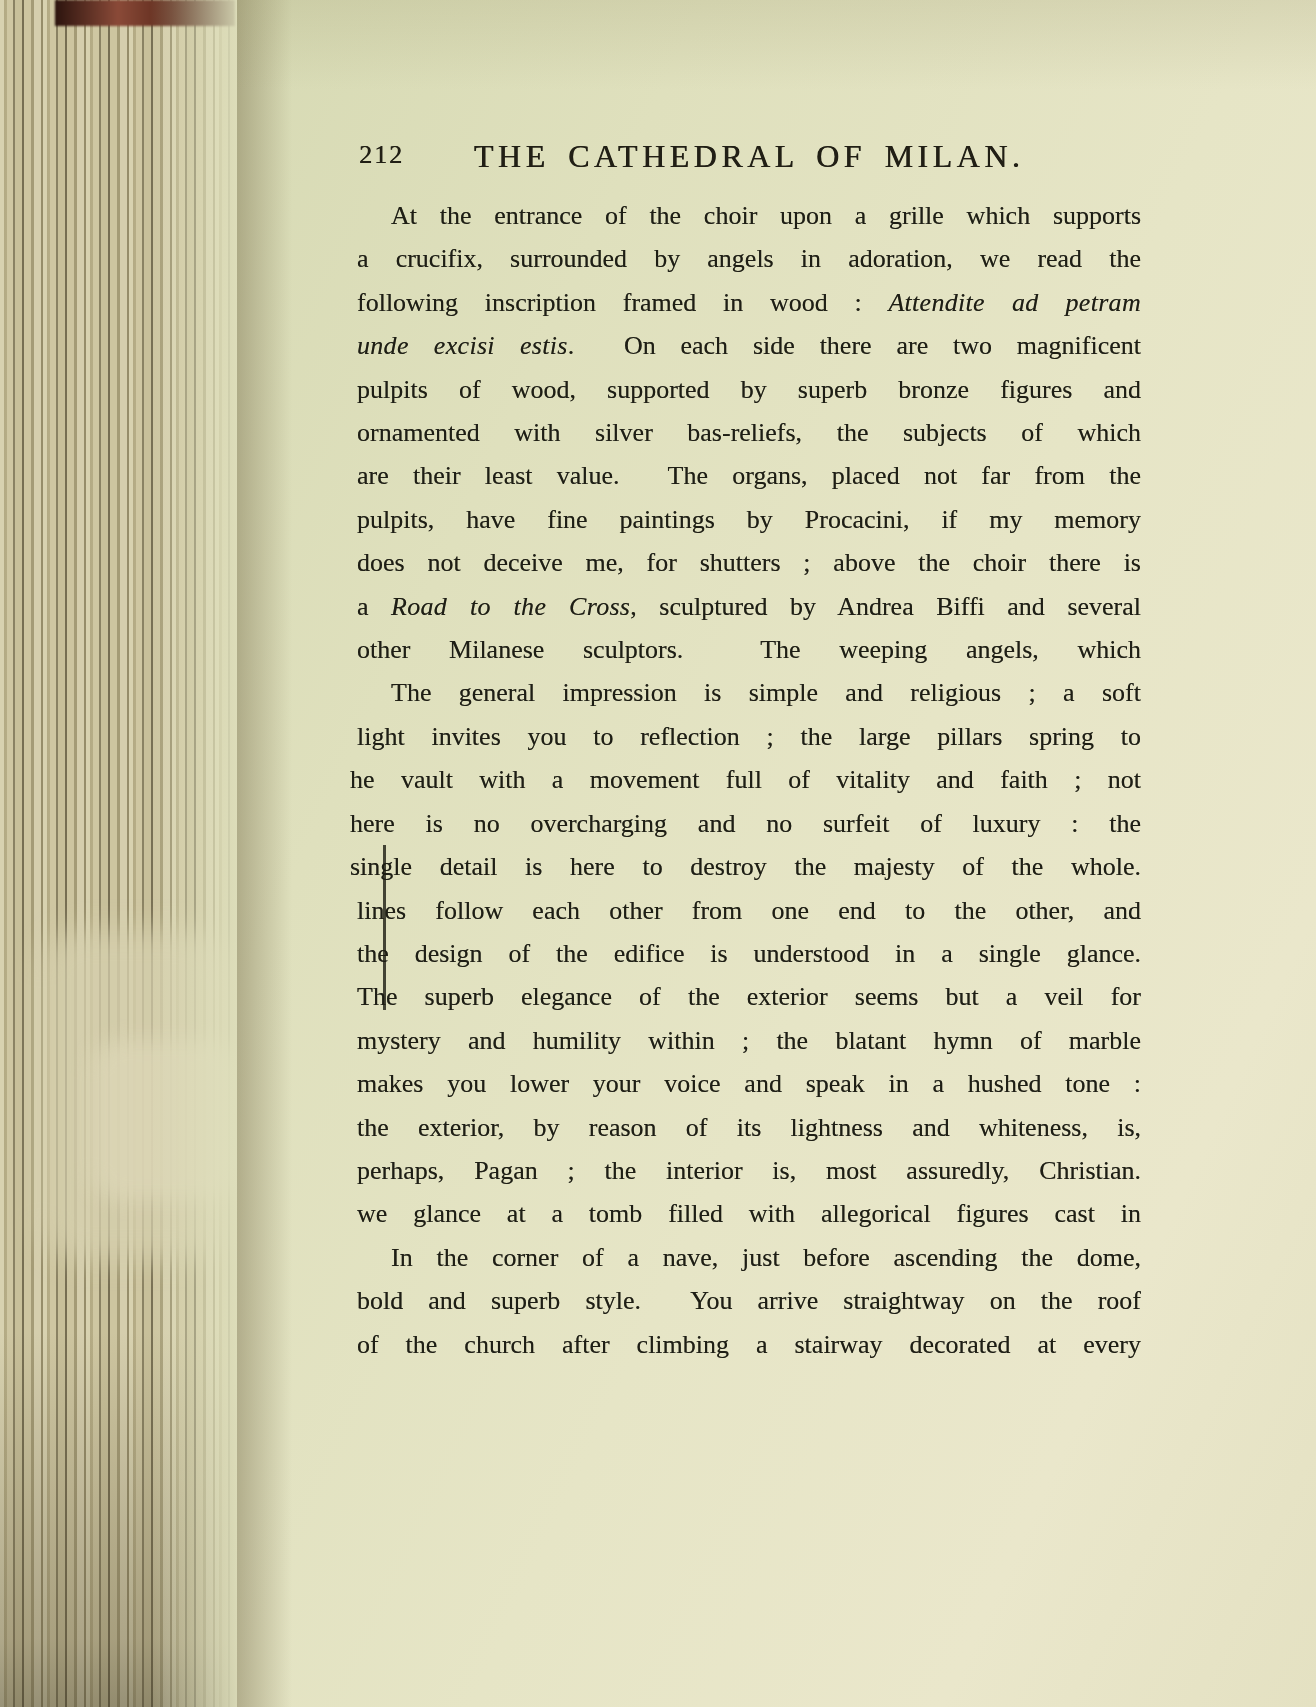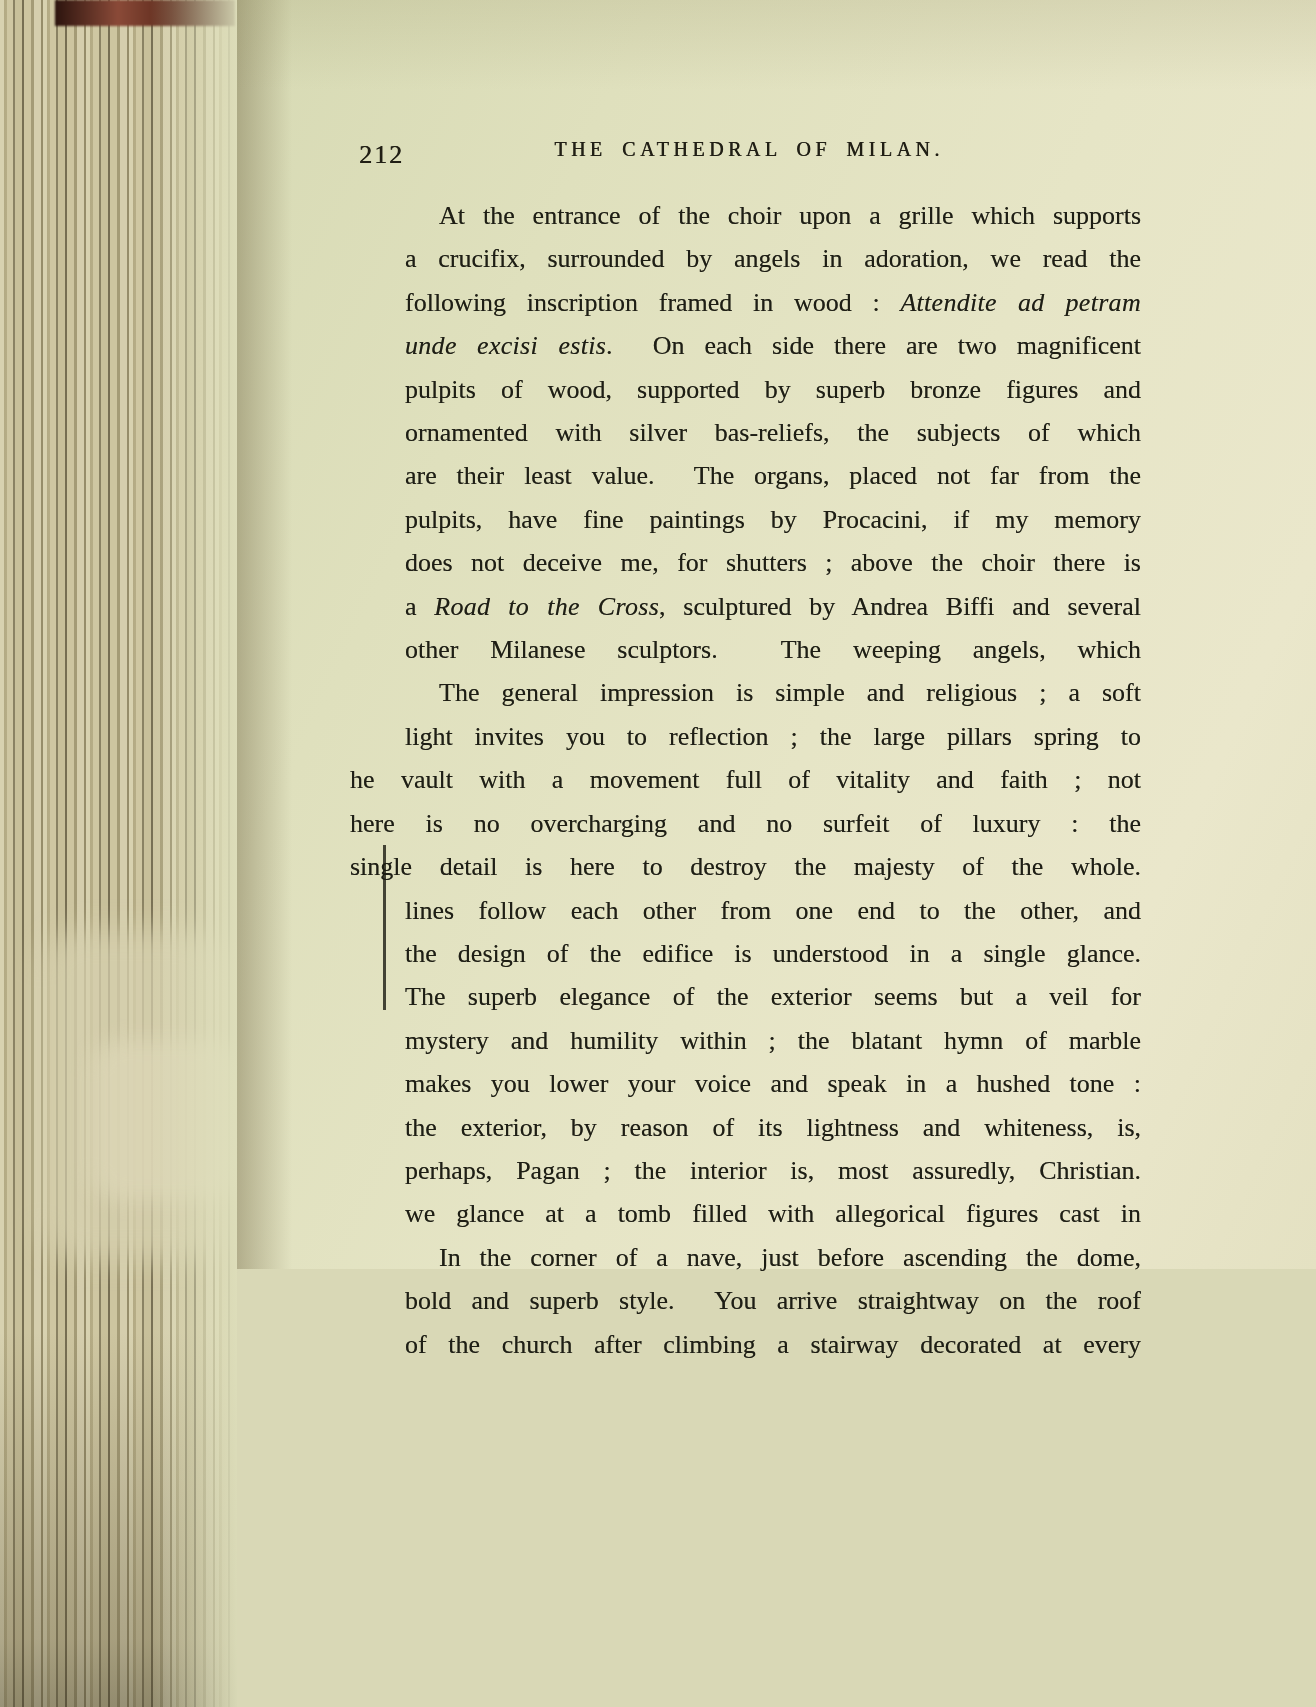--- a/index.html
+++ b/index.html
@@ -39,21 +39,21 @@
     background:#dcd6b6;opacity:.8;filter:blur(10px);border-radius:30px;
   }
   .cover-top{
     position:absolute;left:55px;top:0;width:180px;height:26px;
     background:linear-gradient(90deg,#2c140e 0%,#8a4a38 35%,#5a281a 65%,#3a1c12 100%);
     filter:blur(1px);
   }
 
   
   .page{
-    position:absolute;left:237px;top:0;width:1079px;height:1269px;
+    position:absolute;left:237px;top:0;width:1079px;height:1707px;
     background:linear-gradient(115deg,#d7dab4 0%,#dfe0bd 25%,#e6e5c6 55%,#eae7cb 80%,#e4e1c2 100%);
   }
   .page::before{ 
     content:"";position:absolute;left:0;top:0;width:55px;height:100%;
     background:linear-gradient(90deg, rgba(120,110,75,0.45) 0%, rgba(120,110,75,0) 100%);
   }
   .page::after{ 
     content:"";position:absolute;left:0;top:0;width:100%;height:90px;
     background:linear-gradient(180deg, rgba(150,145,100,0.18) 0%, rgba(150,145,100,0) 100%);
   }
@@ -63,36 +63,35 @@
     position:absolute;left:120px;top:138px;width:784px;height:36px;
     color:#211f15;
   }
   .page-number{
     position:absolute;left:2px;top:2px;
     font-size:26px;letter-spacing:2px;
     text-shadow:0.4px 0 0 currentColor;
   }
   .running-title{
     position:absolute;left:0;right:0;top:0;text-align:center;
-    font-size:20px;letter-spacing:4.5px;word-spacing:6px;
+    font-size:32px;letter-spacing:4.5px;word-spacing:6px;
     text-shadow:0.5px 0 0 currentColor;
   }
 
   
   .body-text{
     position:absolute;left:120px;top:194px;width:784px;
     color:#1e1e15;
     font-size:26px;line-height:43.4px;
     text-shadow:0 0 0.6px rgba(30,30,20,0.55);
   }
   .line{
     text-align:justify;
     text-align-last:justify;
     word-spacing:2px;
-    margin-left:48px;
   }
   .line.indent{text-indent:34px;}
   .line.cut{margin-left:-7px;}
   .line i{font-style:italic;letter-spacing:0.3px;}
 
   
   .fold-line{
     position:absolute;left:146px;top:845px;width:3px;height:165px;
     background:rgba(28,28,18,0.8);filter:blur(0.6px);
   }

